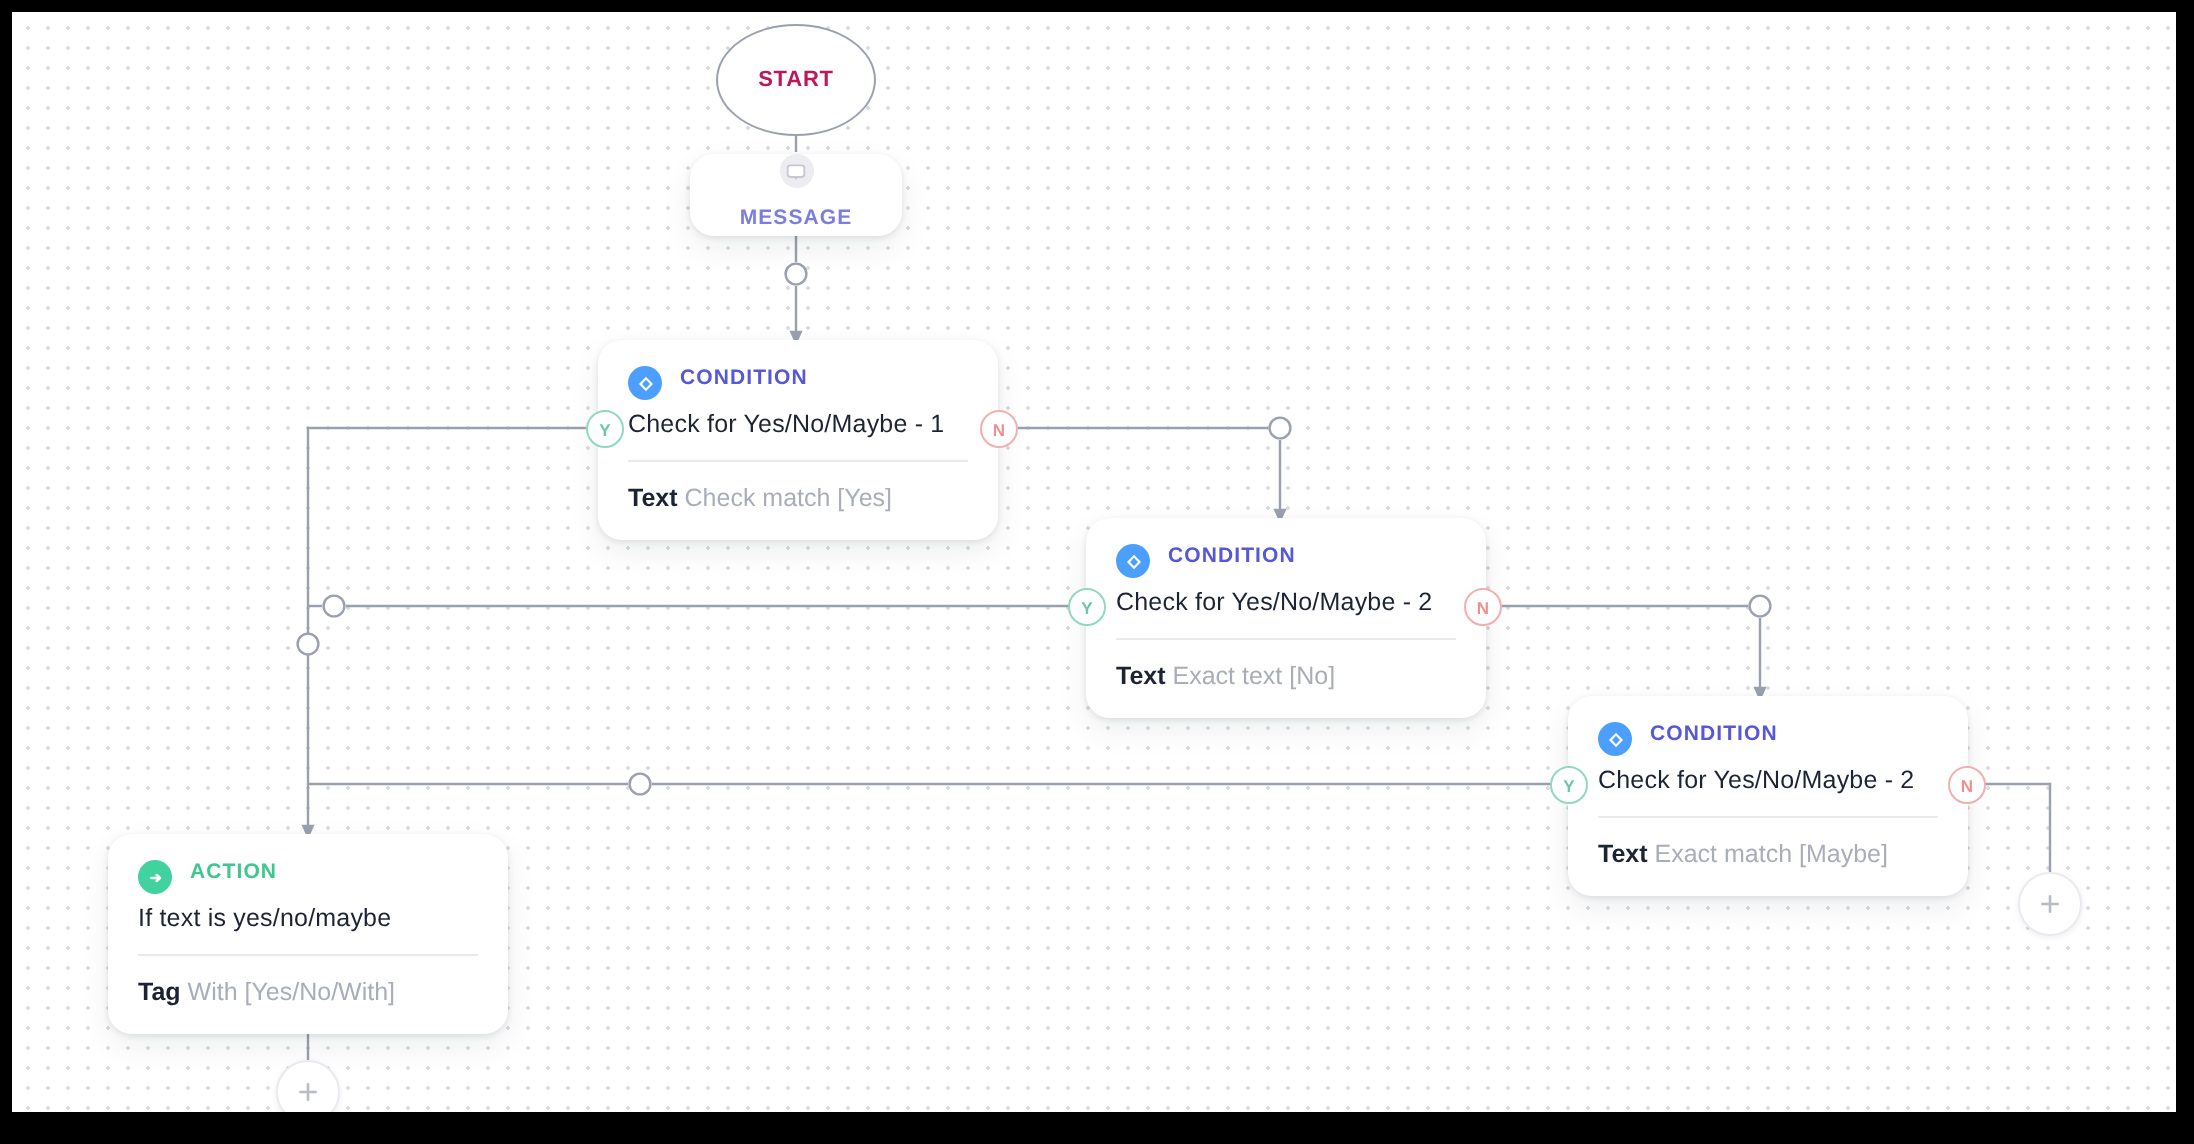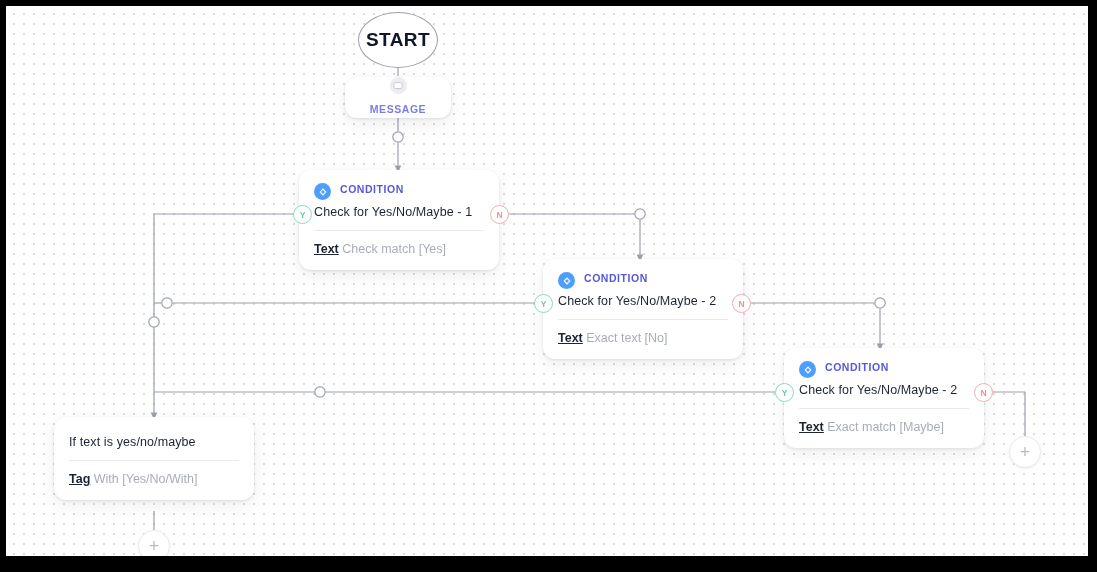--- a/index.html
+++ b/index.html
@@ -33,21 +33,21 @@
   .start-node {
     position: absolute;
     width: 80px; height: 56px;
     border: 1.5px solid #9aa0ad;
     border-radius: 50%;
     background: #ffffff;
     display: flex; align-items: center; justify-content: center;
     z-index: 6;
   }
   .start-label {
-    font-size: 19px; font-weight: 700; color: #0f172a; letter-spacing: .4px;
+    font-size: 11px; font-weight: 700; color: #be185d; letter-spacing: .4px;
   }
 
   
   .msg-node {
     width: 106px; height: 41px;
     display: flex; align-items: center; gap: 9px;
     padding: 0 14px;
     flex-direction: column;
   }
   .msg-icon {
@@ -81,21 +81,21 @@
     font-size: 12.5px; font-weight: 400; color: #1c2434; letter-spacing: .1px;
   }
   .card-sep {
     margin: 11px 0 0 0;
     height: 1px; background: #e9e9ee;
   }
   .card-body {
     padding: 11px 0 14px 0;
     font-size: 12.5px; color: #a9adb8;
   }
-  .card-body b { color: #1c2434; font-weight: 700; text-decoration: underline; }
+  .card-body b { color: #1c2434; font-weight: 700; }
 
   
   .port {
     position: absolute;
     width: 19px; height: 19px; border-radius: 50%;
     background: #ffffff;
     display: flex; align-items: center; justify-content: center;
     font-size: 8.5px; font-weight: 700;
     z-index: 8;
   }
@@ -246,20 +246,29 @@
   </div>
   <div class="port port-y" style="left:769px; top:377px;">
     <span>Y</span>
   </div>
   <div class="port port-n" style="left:968px; top:377px;">
     <span>N</span>
   </div>
 
   <div class="node" style="left:48px; top:411px; width:200px;">
     <div class="card">
+      <div class="card-head">
+        <span class="card-badge badge-act">
+          <svg width="10" height="10" viewBox="0 0 12 12">
+            <path d="M3.2,6 L8,6" stroke="#ffffff" stroke-width="1.5" stroke-linecap="round"></path>
+            <path d="M6.4,4.2 L8.4,6 L6.4,7.8" stroke="#ffffff" stroke-width="1.5" fill="none" stroke-linecap="round" stroke-linejoin="round"></path>
+          </svg>
+        </span>
+        <span class="card-kind kind-act">ACTION</span>
+      </div>
       <div class="card-title">If text is yes/no/maybe</div>
       <div class="card-sep"></div>
       <div class="card-body">
         <b>Tag</b>
         <span>With [Yes/No/With]</span>
       </div>
     </div>
   </div>
 
   <div class="plus" style="left:132px; top:524px;">

